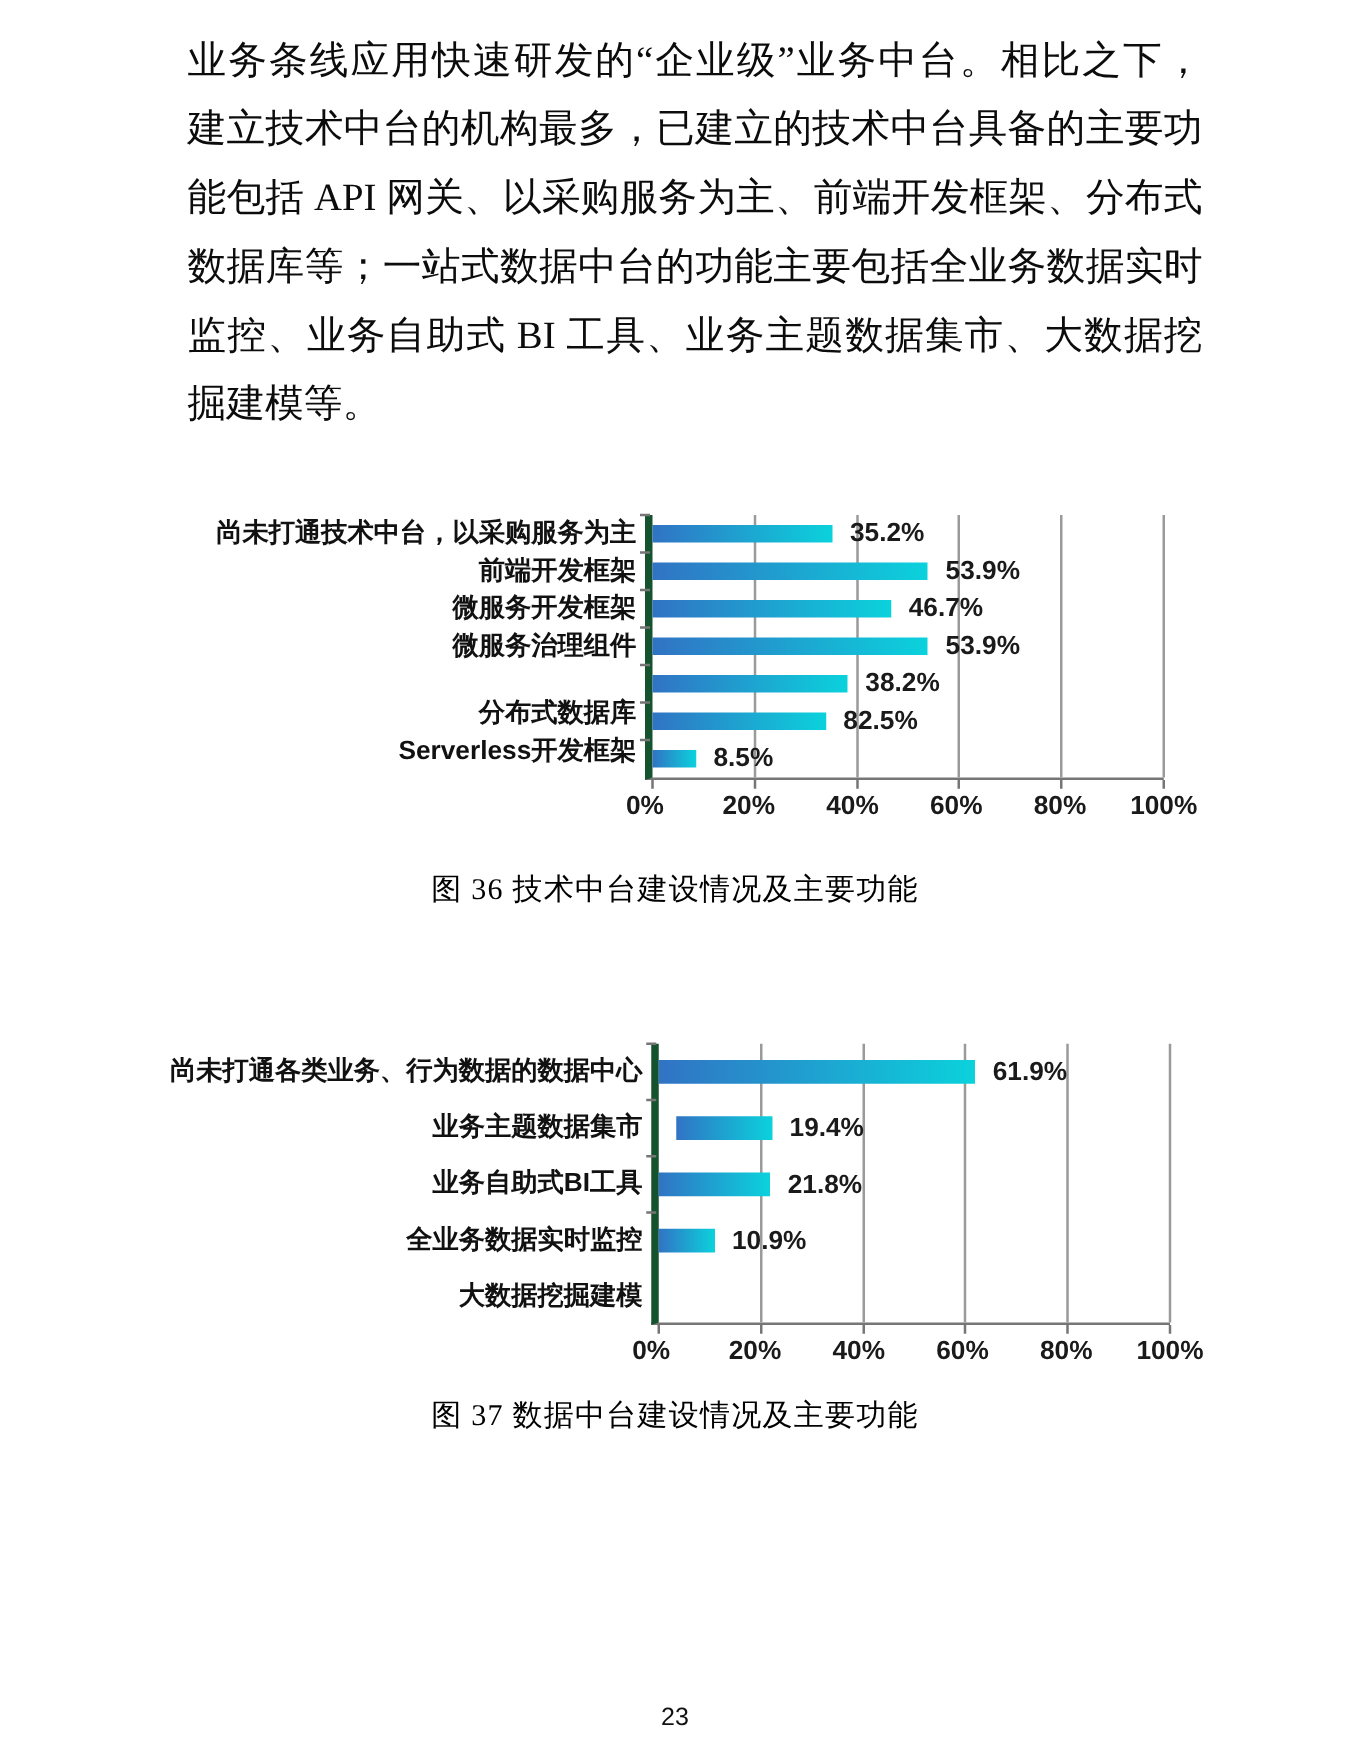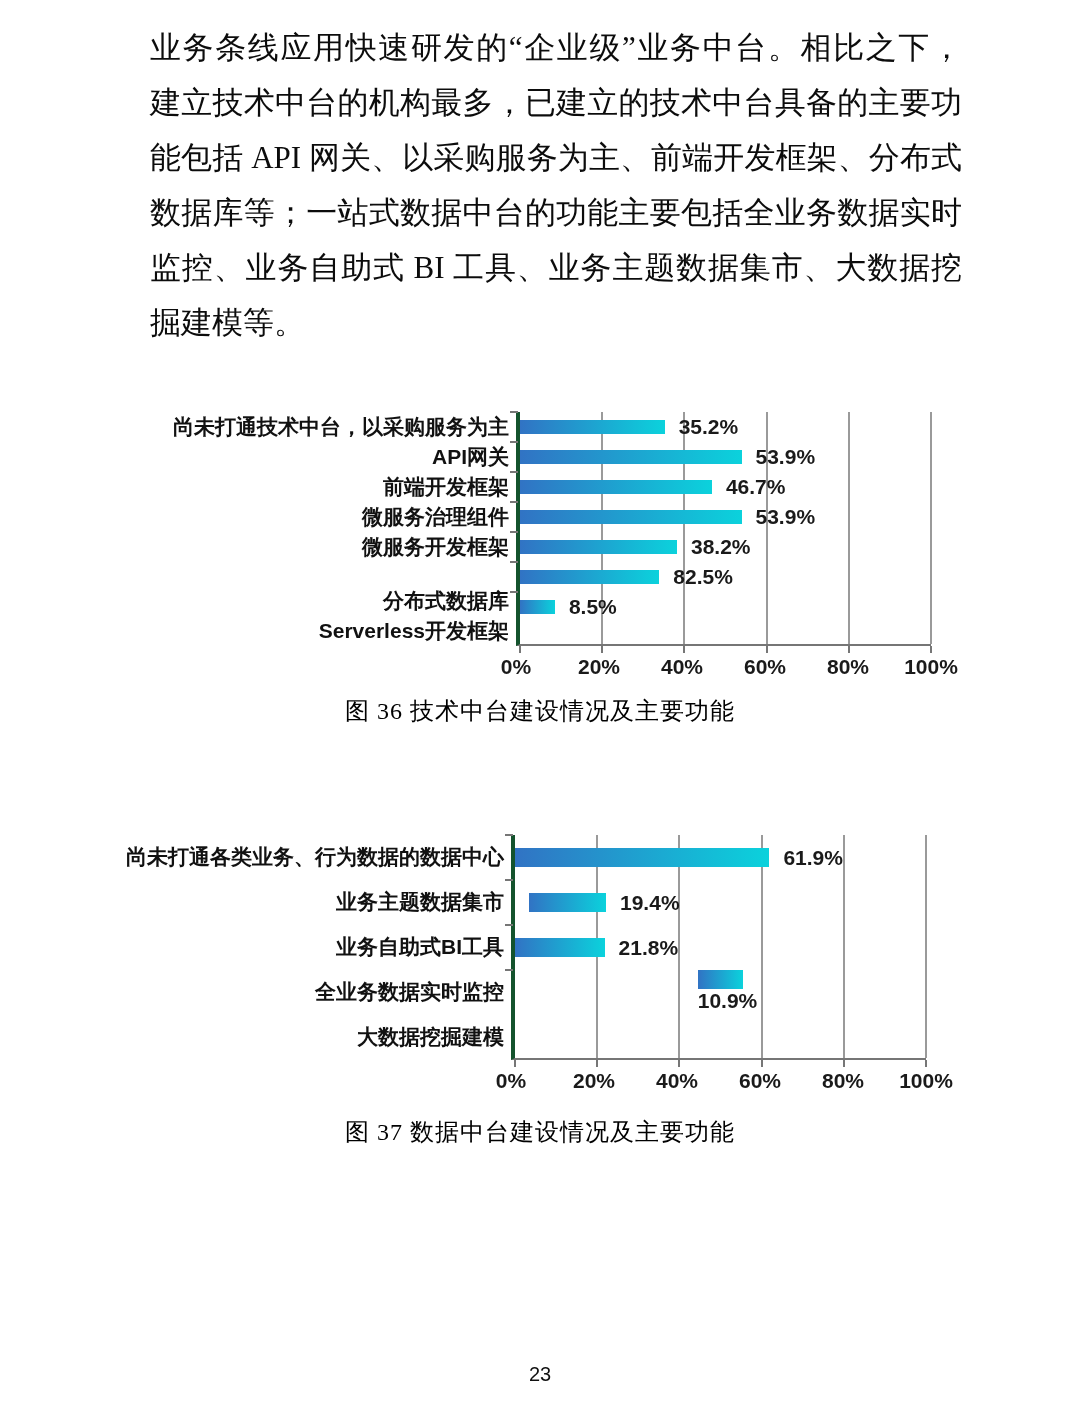--- a/index.html
+++ b/index.html
@@ -28,21 +28,21 @@
   }
   .labels{display:flex;flex-direction:column;}
   .cat{
     display:flex;align-items:center;justify-content:flex-end;
     text-align:right;padding-right:7px;
     font-size:21px;font-weight:700;color:#111;
     white-space:nowrap;line-height:1.05;
   }
   .plot{
     position:relative;
-    border-left:4px solid #14532d;
+    border-left:6px solid #14532d;
     border-bottom:2px solid #767676;
   }
   .gridline{
     position:absolute;top:0;bottom:0;width:2px;
     background:#9a9a9a;transform:translateX(-50%);
     z-index:0;
   }
   .xtickmark{
     position:absolute;bottom:-9px;width:2px;height:7px;
     background:#767676;transform:translateX(-50%);
@@ -86,24 +86,23 @@
     <div class="pline">能包括 API 网关、以采购服务为主、前端开发框架、分布式</div>
     <div class="pline">数据库等；一站式数据中台的功能主要包括全业务数据实时</div>
     <div class="pline">监控、业务自助式 BI 工具、业务主题数据集市、大数据挖</div>
     <div class="pline last">掘建模等。</div>
   </div>
 
   <figure class="chart-fig" style="top:412px;left:150px;">
     <div class="chart" style="--labelw:366px;">
       <div class="labels">
           <div class="cat" style="height: 30px;">尚未打通技术中台，以采购服务为主</div>
-          <div class="cat" style="height: 30px;">API网关</div>
           <div class="cat" style="height: 30px;">前端开发框架</div>
+          <div class="cat" style="height: 30px;">微服务开发框架</div>
           <div class="cat" style="height: 30px;">微服务治理组件</div>
-          <div class="cat" style="height: 30px;">微服务开发框架</div>
           <div class="cat" style="height: 30px; margin-top: 24px;">分布式数据库</div>
           <div class="cat" style="height: 30px;">Serverless开发框架</div>
         </div>
       <div class="plot">
           <div class="xtickmark" style="left: 0%;"></div>
           <div class="gridline" style="left: 20%;"></div>
           <div class="xtickmark" style="left: 20%;"></div>
           <div class="gridline" style="left: 40%;"></div>
           <div class="xtickmark" style="left: 40%;"></div>
           <div class="gridline" style="left: 60%;"></div>
@@ -148,21 +147,21 @@
           <span style="left: 40%;">40%</span>
           <span style="left: 60%;">60%</span>
           <span style="left: 80%;">80%</span>
           <span style="left: 100%;">100%</span>
         </div>
     </div>
   </figure>
 
   <div class="caption" style="top:695px;">图 36 技术中台建设情况及主要功能</div>
 
-  <figure class="chart-fig" style="top:835px;left:134px;">
+  <figure class="chart-fig" style="top:835px;left:144px;">
     <div class="chart" style="--labelw:377px;">
       <div class="labels">
           <div class="cat" style="height: 45px;">尚未打通各类业务、行为数据的数据中心</div>
           <div class="cat" style="height: 45px; text-align: center;">业务主题数据集市</div>
           <div class="cat" style="height: 45px;">业务自助式BI工具</div>
           <div class="cat" style="height: 45px;">全业务数据实时监控</div>
           <div class="cat" style="height: 45px;">大数据挖掘建模</div>
         </div>
       <div class="plot">
           <div class="xtickmark" style="left: 0%;"></div>
@@ -181,21 +180,21 @@
             <span class="val">61.9%</span>
           </div>
           <div class="brow" style="height: 45px; padding-left: 14px;">
             <div class="bar" style="height: 19px; width: 19.4%; background: linear-gradient(90deg, rgb(49, 115, 196), rgb(11, 210, 220));"></div>
             <span class="val">19.4%</span>
           </div>
           <div class="brow" style="height: 45px;">
             <div class="bar" style="height: 19px; width: 21.8%; background: linear-gradient(90deg, rgb(49, 115, 196), rgb(11, 210, 220));"></div>
             <span class="val">21.8%</span>
           </div>
-          <div class="brow" style="height: 45px; flex-direction: column;">
+          <div class="brow" style="height: 45px;">
             <div class="bar" style="height: 19px; width: 10.9%; background: linear-gradient(90deg, rgb(49, 115, 196), rgb(11, 210, 220));"></div>
             <span class="val">10.9%</span>
           </div>
         </div>
       <div></div>
       <div class="xlabels">
           <span style="left: 0%;">0%</span>
           <span style="left: 20%;">20%</span>
           <span style="left: 40%;">40%</span>
           <span style="left: 60%;">60%</span>

